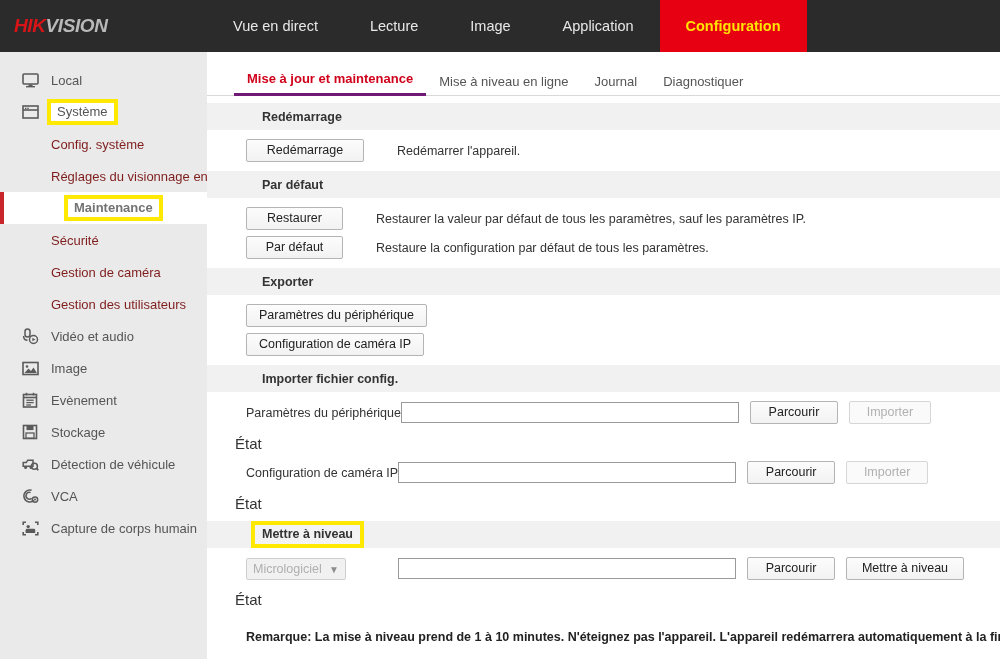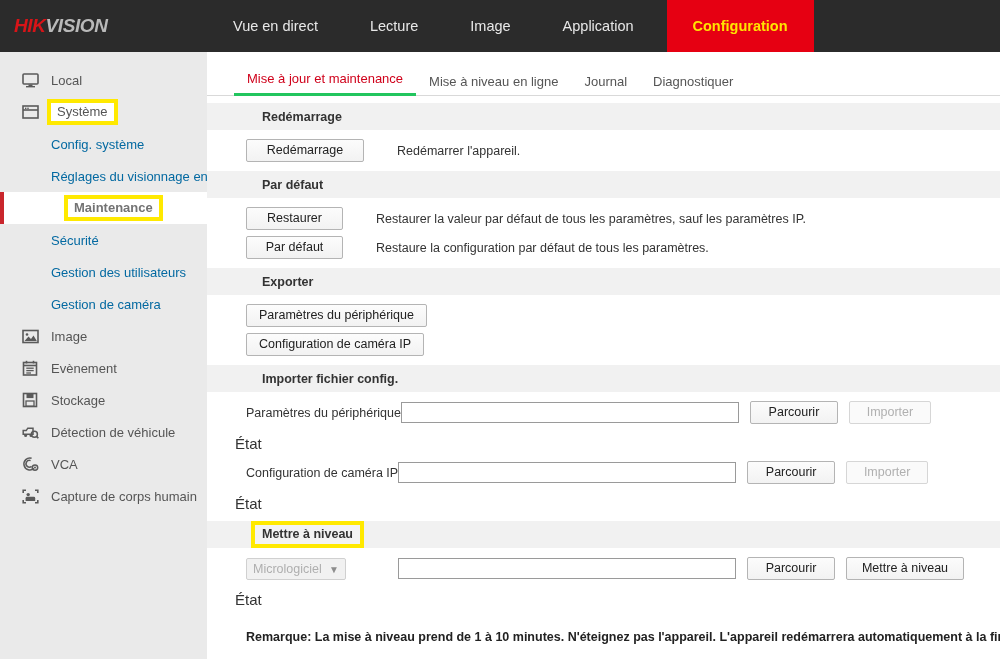--- a/index.html
+++ b/index.html
@@ -44,21 +44,20 @@
     padding: 0 26px;
     color: #e8e8e8;
     font-size: 14.5px;
     white-space: nowrap;
     cursor: pointer;
   }
   .navtab.active {
     background: #e60012;
     color: #ffe400;
     font-weight: bold;
-    margin-left: 7px;
   }
 
   
   #body-wrap { display: flex; height: 621px; }
 
   
   #sidebar {
     width: 207px;
     flex: 0 0 207px;
     background: #eaeaea;
@@ -91,21 +90,21 @@
     align-items: center;
     height: 32px;
     padding-left: 51px;
     cursor: pointer;
     position: relative;
     white-space: nowrap;
     overflow: hidden;
   }
   .side-sub .lbl {
     font-size: 13px;
-    color: #0369a1;
+    color: #7f1d1d;
     white-space: nowrap;
   }
   .side-sub.active {
     background: #ffffff;
   }
   .side-sub.active .lbl {
     color: #737373;
     font-weight: bold;
     margin-left: 17px;
   }
@@ -144,22 +143,22 @@
     padding: 0 13px 7px 13px;
     font-size: 13px;
     color: #555555;
     cursor: pointer;
     white-space: nowrap;
     position: relative;
     top: 1px;
   }
   .ctab.active {
     color: #d0021b;
-    font-weight: normal;
-    border-bottom: 3px solid #22c55e;
+    font-weight: bold;
+    border-bottom: 3px solid #701a75;
   }
 
   .panel { padding-top: 7px; }
 
   .sec-head {
     background: #f1f1f1;
     height: 27px;
     display: flex;
     align-items: center;
     padding-left: 55px;
@@ -333,28 +332,39 @@
 
     <div class="side-sub active">
       <span class="lbl hl">Maintenance</span>
     </div>
 
     <div class="side-sub">
       <span class="lbl">Sécurité</span>
     </div>
 
     <div class="side-sub">
+      <span class="lbl">Gestion de caméra</span>
+    </div>
+
+    <div class="side-sub">
       <span class="lbl">Gestion des utilisateurs</span>
     </div>
 
-    <div class="side-sub">
-      <span class="lbl">Gestion de caméra</span>
-    </div>
-
-
+
+    <div class="side-top">
+      <span class="ico">
+        <svg width="17" height="17" viewBox="0 0 17 17">
+            <rect x="3" y="1" width="5" height="8" rx="2.5" fill="none" stroke="#5a5a5a" stroke-width="1.5"></rect>
+            <path d="M1.6 8 Q1.6 12.3 5.5 12.3" fill="none" stroke="#5a5a5a" stroke-width="1.5"></path>
+            <circle cx="11.5" cy="11.5" r="4" fill="none" stroke="#5a5a5a" stroke-width="1.5"></circle>
+            <path d="M10.4 9.8 L13.4 11.5 L10.4 13.2 Z" fill="#5a5a5a"></path>
+          </svg>
+      </span>
+      <span class="lbl">Vidéo et audio</span>
+    </div>
 
     <div class="side-top">
       <span class="ico">
         <svg width="17" height="15" viewBox="0 0 17 15">
             <rect x="1" y="1.5" width="15" height="12" fill="none" stroke="#5a5a5a" stroke-width="1.6"></rect>
             <circle cx="5" cy="5.5" r="1.3" fill="#5a5a5a"></circle>
             <path d="M2.5 12 L6.5 7.5 L9 10 L11.5 6.5 L14.8 12 Z" fill="#5a5a5a"></path>
           </svg>
       </span>
       <span class="lbl">Image</span>

